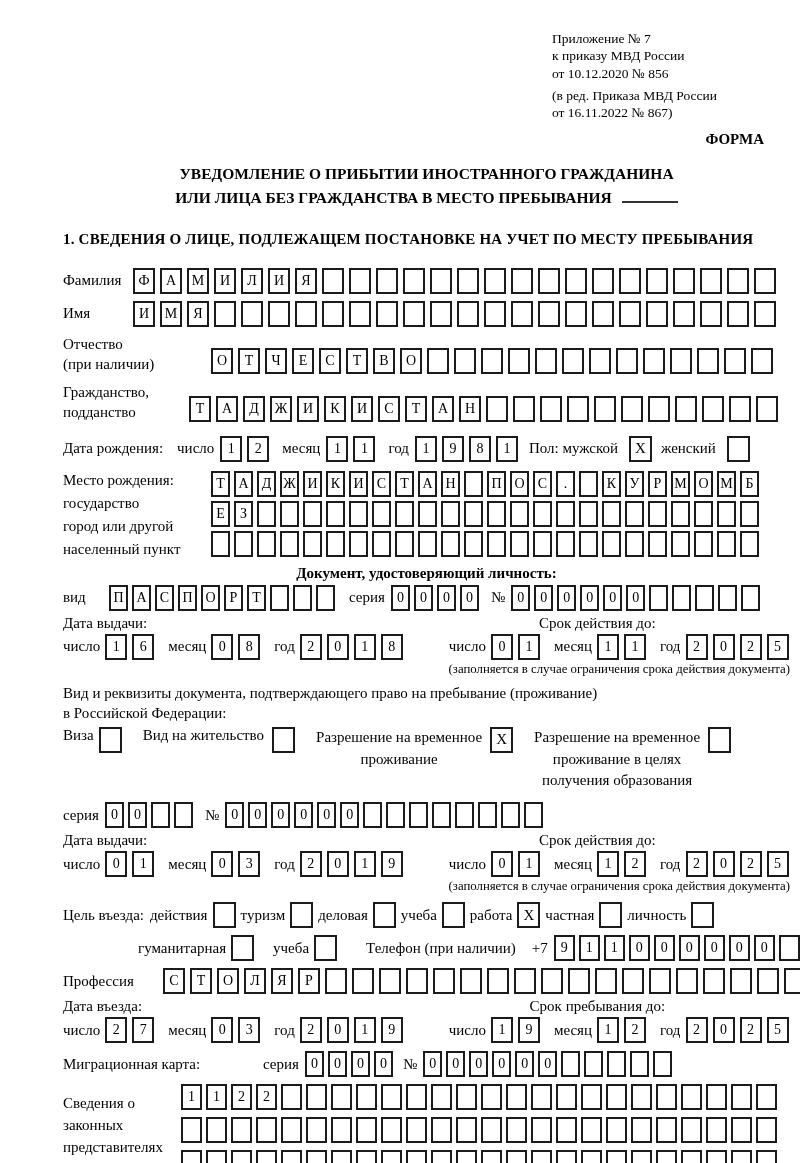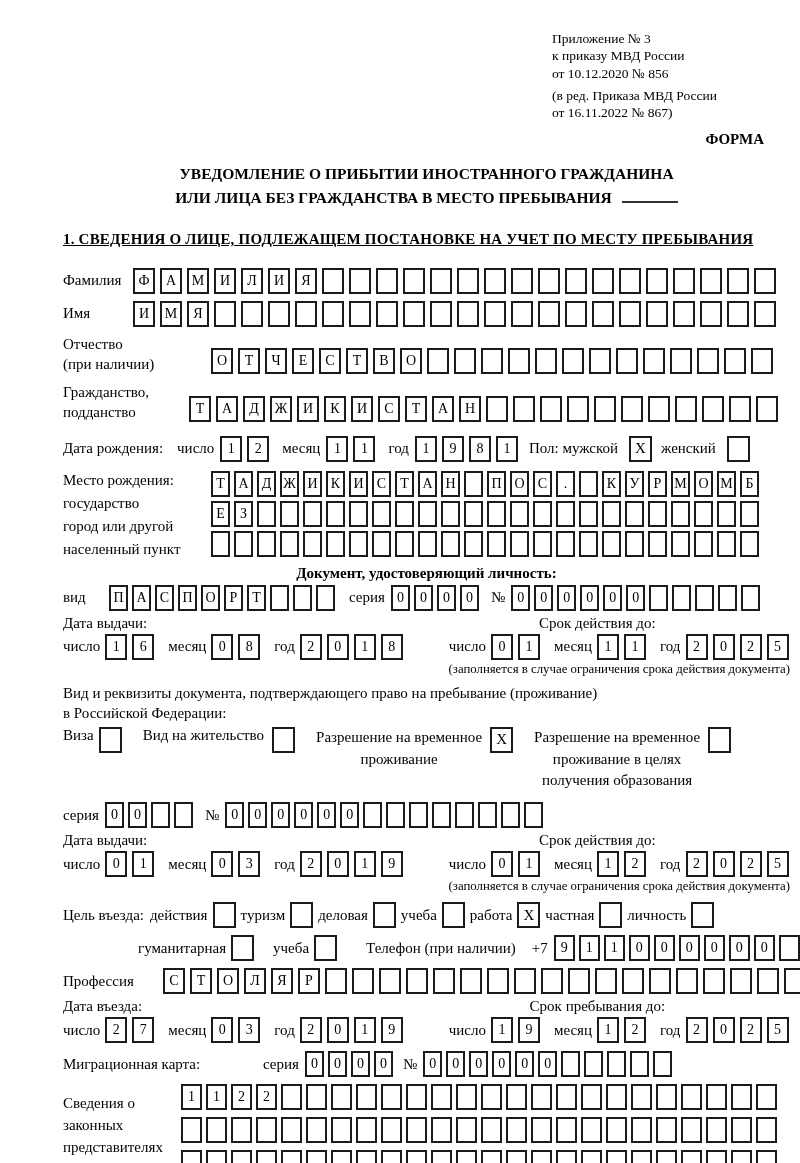--- a/index.html
+++ b/index.html
@@ -9,21 +9,21 @@
     font-family:"Liberation Serif","DejaVu Serif",serif;font-size:15px;
     padding:30px 10px 8px 63px;position:relative;
   }
   
   .appendix{margin-left:auto;width:238px;font-size:13.5px;line-height:1.28;}
   .appendix .amend{margin-top:5px;}
   .forma{margin-top:10px;padding-right:26px;text-align:right;font-weight:bold;font-size:15px;}
   
   .title{margin-top:14px;text-align:center;font-weight:bold;font-size:15.5px;line-height:1.5;}
   .blank-line{display:inline-block;width:56px;border-bottom:2px solid #333;height:0.9em;margin-left:10px;}
-  .sec1{margin-top:22px;font-weight:bold;font-size:15px;letter-spacing:.2px;text-decoration:underline;}
+  .sec1{margin-top:22px;font-weight:bold;font-size:15px;letter-spacing:.2px;}
   
   .frow{display:flex;align-items:center;}
   .frow.top{align-items:flex-end;gap:6px;}
   .lbl{flex:none;margin-right:6px;white-space:nowrap;}
   .w70{width:70px;margin-right:0;}
   .w142{width:142px;margin-right:0;white-space:normal;}
   .w120{width:120px;margin-right:0;white-space:normal;}
   .labcol{flex:none;line-height:20px;}
   .mt20{margin-top:20px;}.mt14{margin-top:14px;}.mt10{margin-top:10px;}
   .mt8{margin-top:8px;}.mt7{margin-top:7px;}.mt6{margin-top:6px;}.mt3{margin-top:3px;}
@@ -67,21 +67,21 @@
   .indent75{padding-left:75px;}
   .gap14{width:14px;flex:none;}
   .gap24{width:24px;flex:none;}
 </style>
 </head>
 <body>
 
 <div class="page">
 
   <div class="appendix">
-    <div>Приложение № 3</div>
+    <div>Приложение № 7</div>
     <div>к приказу МВД России</div>
     <div>от 10.12.2020 № 856</div>
     <div class="amend">
       <div>(в ред. Приказа МВД России</div>
       <div>от 16.11.2022 № 867)</div>
     </div>
   </div>
   <div class="forma">ФОРМА</div>
 
   <div class="title">

